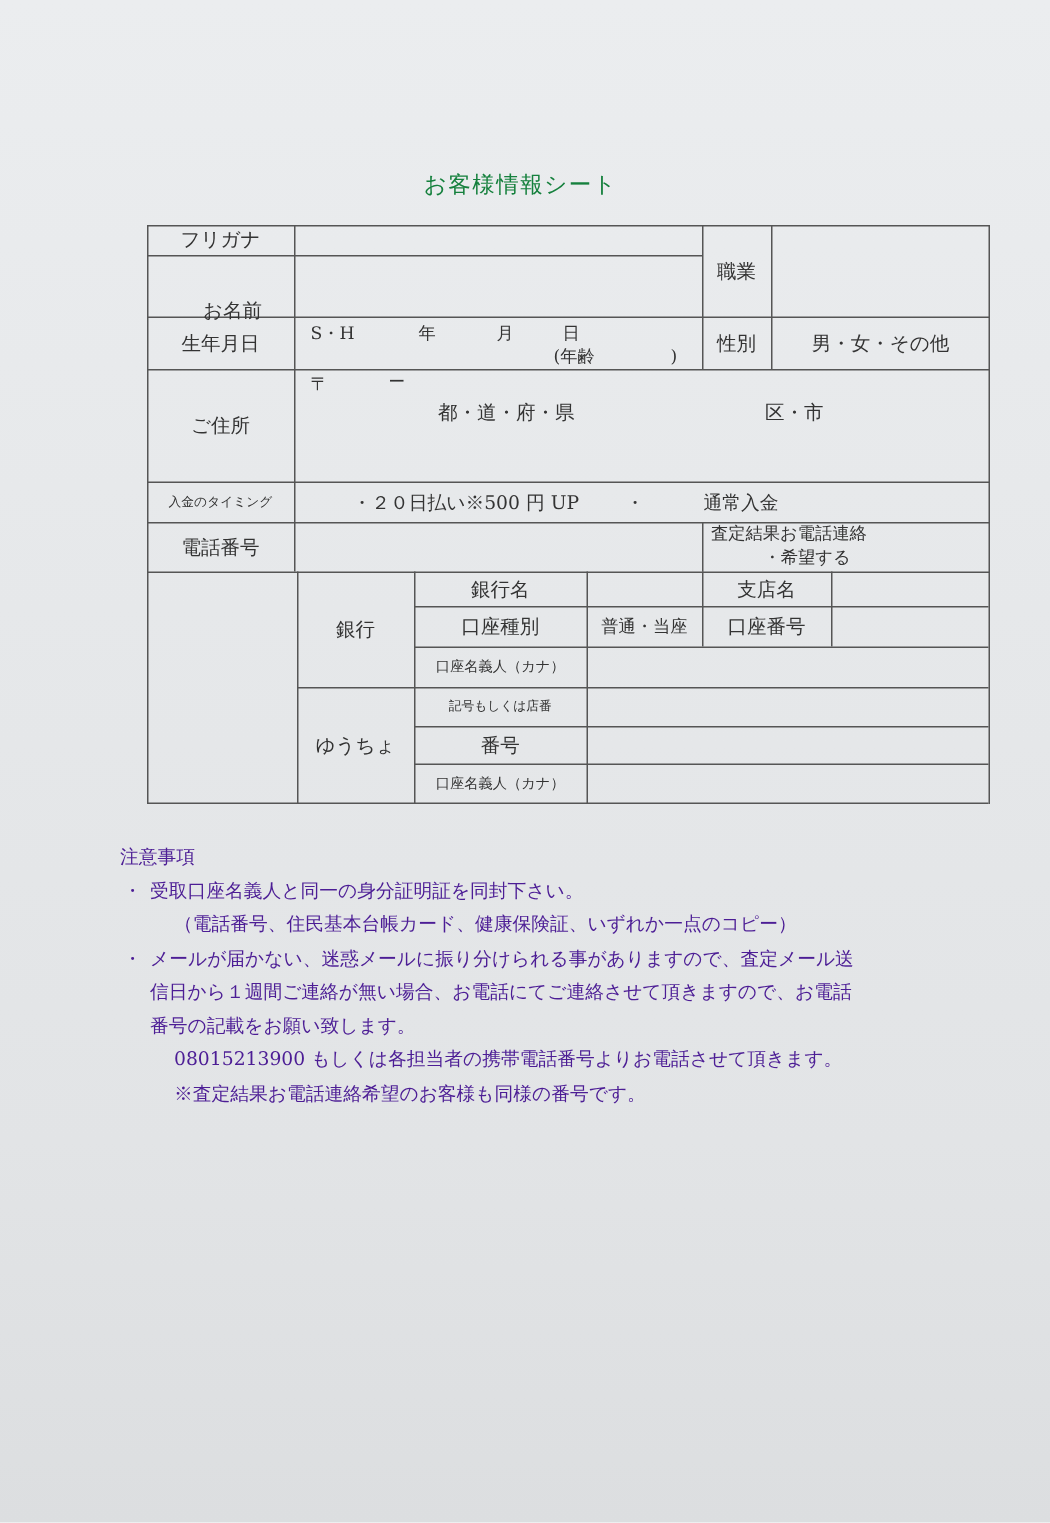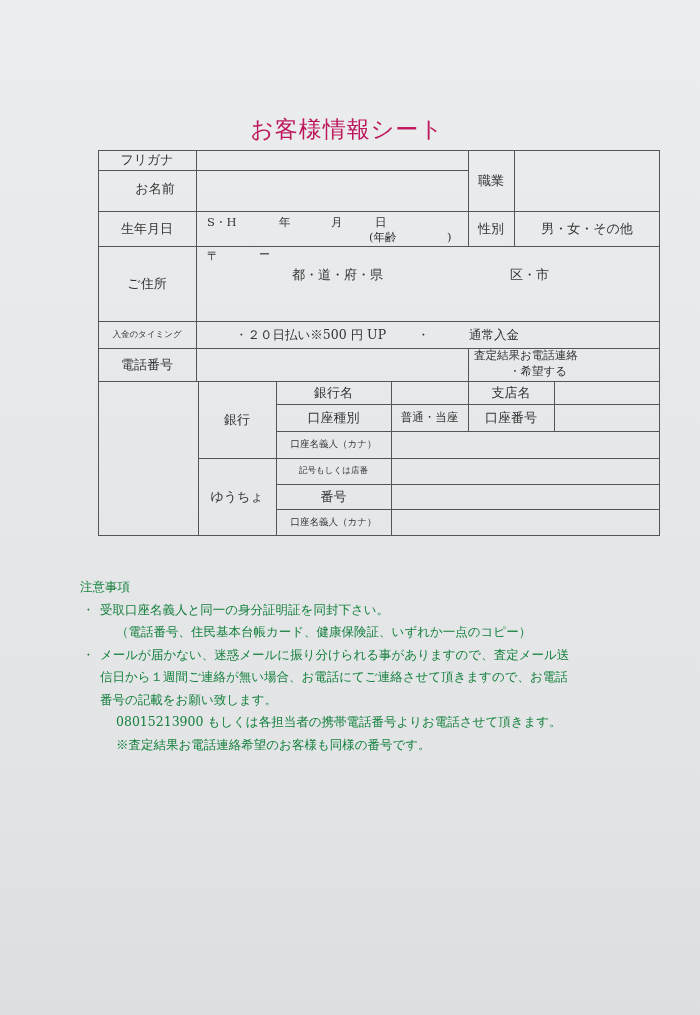--- a/index.html
+++ b/index.html
@@ -5,36 +5,36 @@
   html, body { margin:0; padding:0; }
   body {
     width:700px; height:1015px; overflow:hidden;
     background: linear-gradient(180deg, #ebedef 0%, #e6e8ea 40%, #e2e4e6 75%, #dcdee0 100%);
     font-family: "DejaVu Serif", "Liberation Serif", serif;
     color:#2a2a2a;
     position:relative;
   }
   .title {
     position:absolute; left:0; width:694px; top:114px;
-    text-align:center; font-size:23px; letter-spacing:1px; color:#be185d;
+    text-align:center; font-size:15px; letter-spacing:1px; color:#15803d;
   }
   .grid { position:absolute;margin-left:36px; }
   .cell {
     position:absolute; box-sizing:border-box;
     display:flex; align-items:center; justify-content:center;
     font-size:13px; color:#333; white-space:nowrap;
   }
   .line { position:absolute; background:#555; }
   .h { height:1.3px; }
   .v { width:1.3px; }
   .small { font-size:9.5px; }
   .tiny { font-size:8.5px; }
   .notes {
-    position:absolute; left:80px; top:576px; width:580px;
-    font-size:12.5px; color:#15803d; line-height:22.5px;
+    position:absolute; left:80px; top:560px; width:580px;
+    font-size:12.5px; color:#4c1d95; line-height:22.5px;
   }
   .notes .row { position:relative; white-space:nowrap; }
   .bullet { position:absolute; left:0; }
 </style>
 </head>
 <body>
 
 <div class="title">お客様情報シート</div>
 
 <div class="grid" style="left:0;top:0;width:700px;height:560px;">
@@ -61,21 +61,21 @@
   <div class="line v" style="left:432px;top:348px;height:33px;"></div>
   <div class="line v" style="left:162px;top:381px;height:155px;"></div>
   <div class="line v" style="left:240px;top:381px;height:155px;"></div>
   <div class="line v" style="left:355px;top:381px;height:155px;"></div>
   <div class="line v" style="left:432px;top:381px;height:50px;"></div>
   <div class="line v" style="left:518px;top:381px;height:50px;"></div>
 
   <div class="cell" style="left:62px;top:150px;width:98px;height:20px;">フリガナ</div>
   <div class="cell" style="left:161px;top:150px;width:271px;height:20px;"></div>
 
-  <div class="cell" style="left:62px;top:168px;width:98px;height:41px;padding-left:16px;">お名前</div>
+  <div class="cell" style="left:62px;top:186px;width:98px;height:41px;padding-left:16px;">お名前</div>
   <div class="cell" style="left:161px;top:170px;width:271px;height:41px;"></div>
   <div class="cell" style="left:432px;top:150px;width:46px;height:61px;">職業</div>
   <div class="cell" style="left:479px;top:150px;width:144px;height:61px;"></div>
 
   <div class="cell" style="left:62px;top:211px;width:98px;height:35px;">生年月日</div>
   <div style="position:absolute;left:161px;top:211px;width:271px;height:35px;font-size:11.5px;color:#333;">
     <span style="position:absolute;left:10px;top:4px;">S・H</span>
     <span style="position:absolute;left:82px;top:4px;">年</span>
     <span style="position:absolute;left:134px;top:4px;">月</span>
     <span style="position:absolute;left:178px;top:4px;">日</span>

